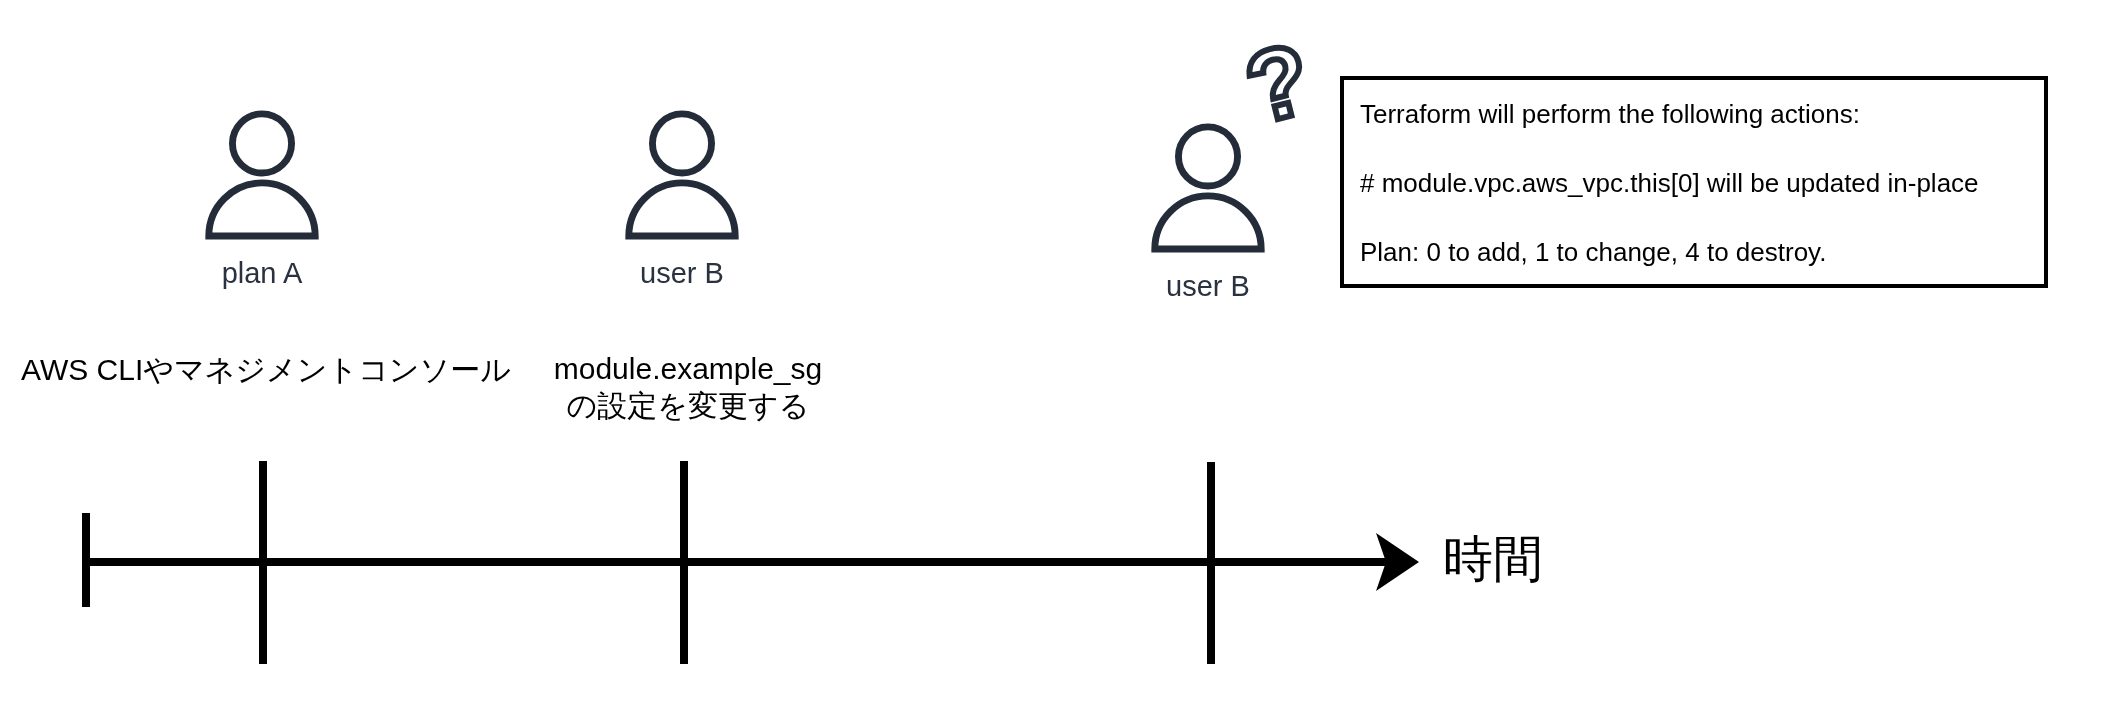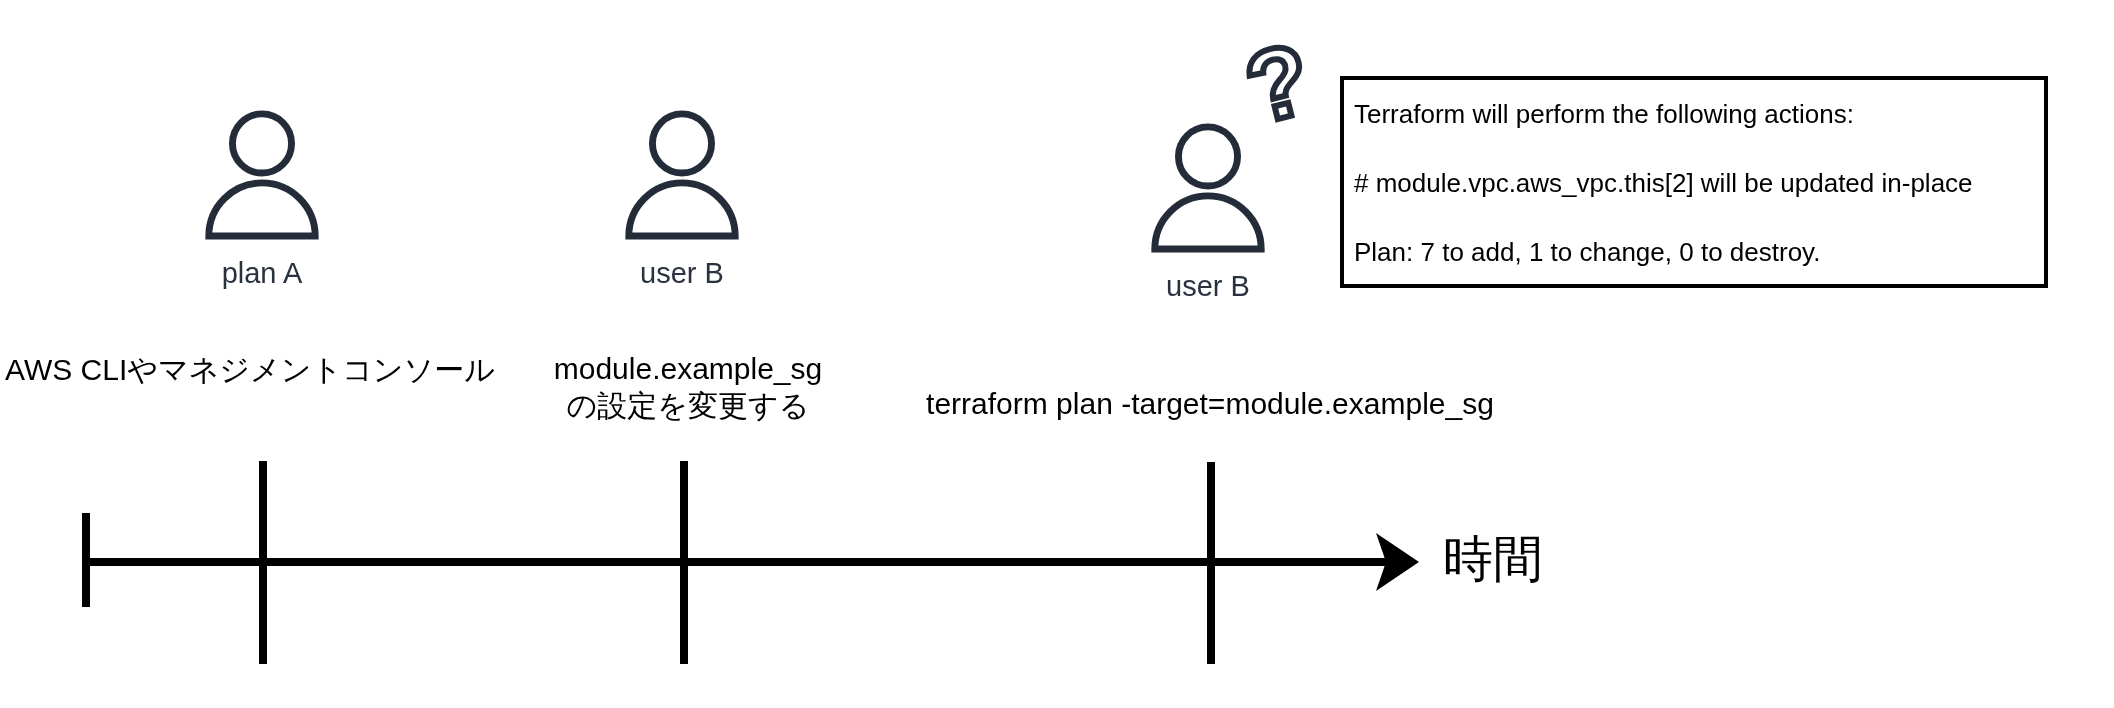--- a/index.html
+++ b/index.html
@@ -18,31 +18,31 @@
     margin-top: 13px; font-size: 29px; line-height: 32px;
     color: #2a3240; white-space: nowrap;
   }
 
   .qmark { position: absolute; left: 1233px; top: 24px; }
 
   .plan-box {
     position: absolute; left: 1340px; top: 76px;
     width: 708px; height: 212px; box-sizing: border-box;
     border: 4px solid #000000; background: #ffffff;
-    padding: 0 10px; overflow: hidden;
+    padding: 0 16px; overflow: hidden;
   }
   .plan-line {
     font-size: 26px; line-height: 69px; color: #000000; white-space: nowrap;
   }
 
   .event-label {
     position: absolute; text-align: center;
     font-size: 30px; line-height: 37px; color: #000000;
   }
-  .event-1 { left: 0;  top: 351px; width: 500px; }
+  .event-1 { left: 16px;  top: 351px; width: 500px; }
   .event-2 { left: 538px; top: 350px; width: 300px; }
   .event-3 { left: 905px; top: 385px; width: 610px; }
   .event-line { white-space: nowrap; }
 
   .timeline-svg { position: absolute; left: 0; top: 0; }
 
   .axis-label {
     position: absolute; left: 1443px; top: 537px;
     font-size: 50px; line-height: 44px; color: #000000; white-space: nowrap;
   }
@@ -92,32 +92,29 @@
     </svg>
     <div class="actor-label">user B</div>
   </div>
 
   <svg class="qmark" width="90" height="115" viewBox="0 0 90 115" aria-hidden="true">
     <text x="45" y="94" text-anchor="middle" font-size="100" font-weight="bold" font-family="Liberation Sans, DejaVu Sans, sans-serif" fill="#ffffff" stroke-width="6" transform="rotate(-14 45 58)" stroke="#252c39">?</text>
   </svg>
 
   <div class="plan-box">
     <div class="plan-line">Terraform will perform the following actions:</div>
-    <div class="plan-line"># module.vpc.aws_vpc.this[2] will be updated in-place</div>
-    <div class="plan-line">Plan: 7 to add, 1 to change, 0 to destroy.</div>
+    <div class="plan-line"># module.vpc.aws_vpc.this[0] will be updated in-place</div>
+    <div class="plan-line">Plan: 0 to add, 1 to change, 4 to destroy.</div>
   </div>
 
   <div class="event-label event-1">
     <div class="event-line">AWS CLIやマネジメントコンソール</div>
   </div>
 
   <div class="event-label event-2">
     <div class="event-line">module.example_sg</div>
     <div class="event-line">の設定を変更する</div>
   </div>
 
-  <div class="event-label event-3">
-    <div class="event-line">terraform plan -target=module.example_sg</div>
-  </div>
 
   <div class="axis-label">時間</div>
 
 </div>
 
 </body></html>

